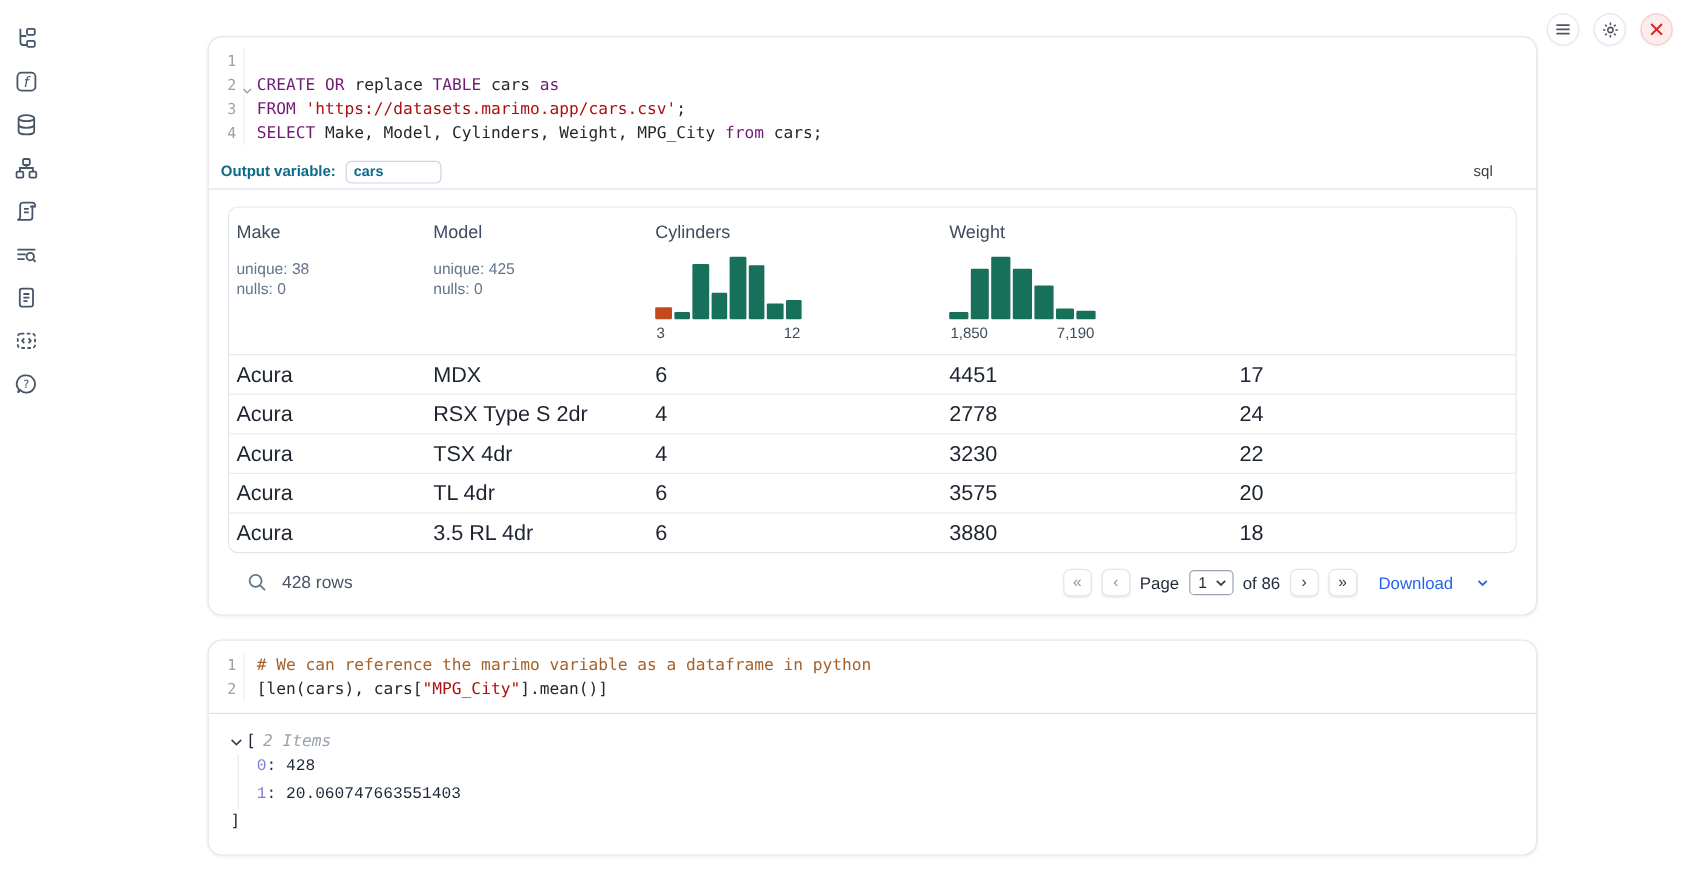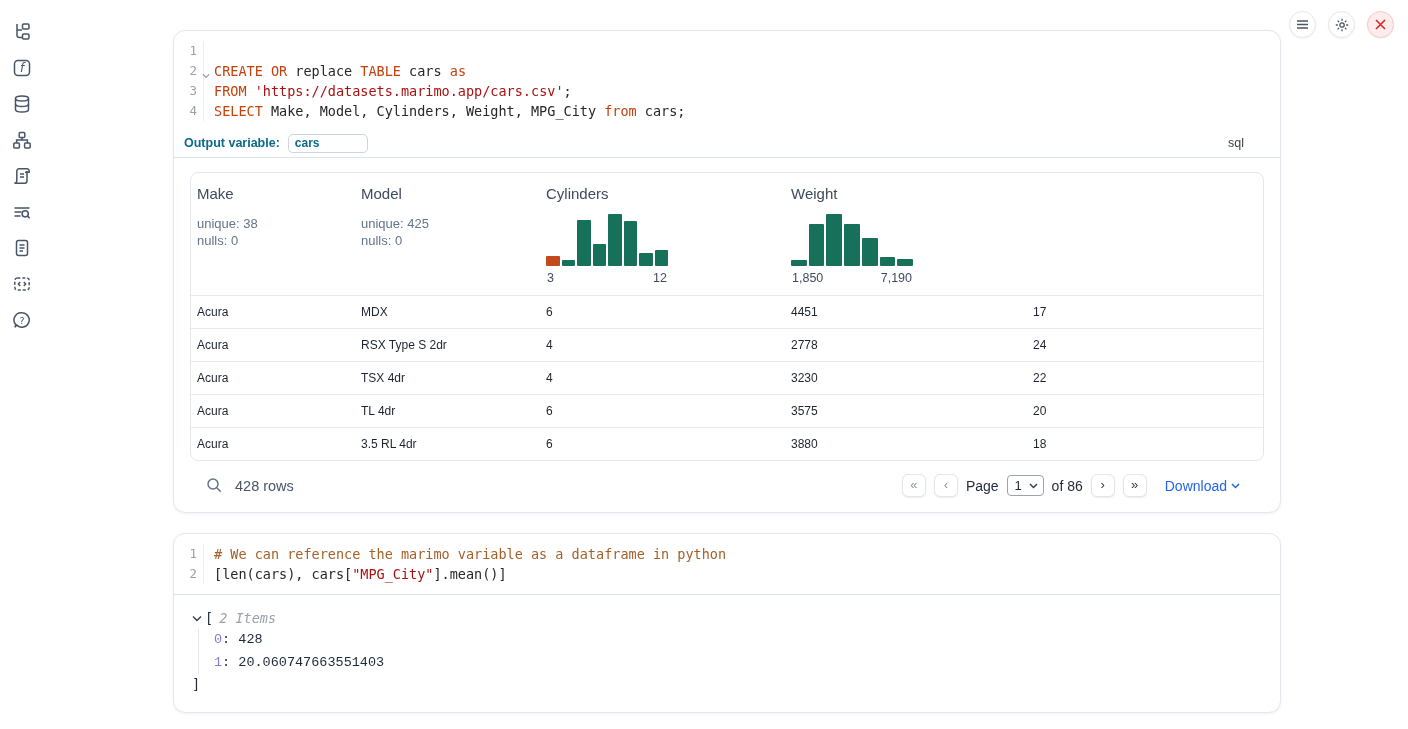--- a/index.html
+++ b/index.html
@@ -28,21 +28,21 @@
   .cell-2 { top:533px; }
 
   
   .code { padding:10px 0; font-family:"DejaVu Sans Mono", monospace; font-size:13.5px; }
   .cl { display:flex; line-height:20px; }
   .ln { width:30px; flex:0 0 30px; text-align:right; padding-right:6px; color:#9aa1ad;
     font-size:12.5px; position:relative; border-right:1px solid #eceef2; }
   .fold { position:absolute; right:-7px; top:4px; color:#9aa1ad; }
   .ct { padding-left:10px; white-space:pre; color:#26272b; }
   .tok-com { color:#a5612a; }
-  .tok-kw  { color:#c2410c; }
+  .tok-kw  { color:#701a75; }
   .tok-str { color:#aa1111; }
   .tok-pl  { color:#26272b; }
 
   
   .sql-footer { display:flex; align-items:center; height:27px;
     padding:0 36px 2px 10px; border-bottom:1px solid #dde3ed; }
   .ov-label { font-size:12.5px; font-weight:bold; color:#0c6a8a; }
   .ov-input { margin-left:8px; width:80px; height:19px; border:1px solid #cbd5e1;
     border-radius:5px; font-size:12px; font-weight:bold; color:#0c6a8a;
     padding:0 6px; outline:none; font-family:"Liberation Sans", sans-serif; }
@@ -53,35 +53,35 @@
   .tbl { border:1px solid #e2e7ee; border-radius:8px; overflow:hidden; }
   .tgrid { display:grid; grid-template-columns:164px 185px 245px 242px 238px; }
   .th { padding:12px 4px 10px 6px; cursor:pointer; }
   .th-title { font-size:15px; color:#3f4b5e; }
   .th-stats { margin-top:13px; font-size:13px; color:#64748b; line-height:17px; }
   .hist { margin-top:12px; width:122px; height:52px; display:flex; align-items:flex-end; gap:2px; }
   .hist .bar { flex:1 1 0; border-radius:1px; }
   .hist-axis { width:122px; display:flex; justify-content:space-between;
     font-size:12.5px; color:#3f4b5e; margin-top:5px; padding:0 1px; }
   .tr { border-top:1px solid #e8eaee; height:33px; align-items:center; cursor:pointer; }
-  .td { padding-left:6px; font-size:12px; color:#1d2430; }
+  .td { padding-left:6px; font-size:18px; color:#1d2430; }
 
   
   .tbl-footer { display:flex; align-items:center; padding:13px 24px 15px 16px;justify-content:space-between; }
   .rows-count { margin-left:12px; font-size:14.5px; color:#4a5568; }
   .pg { display:flex; align-items:center; gap:8px; margin-left:auto; }
   .pg-btn { width:24px; height:23px; background:#fff; border:1px solid #e2e6ec; border-radius:6px;
     box-shadow:0 1px 1.5px rgba(15,23,42,.08); display:flex; align-items:center; justify-content:center;
     font-size:13px; cursor:pointer; color:#323a46; padding-bottom:2px; }
   .pg-btn.dim { color:#8d96a3; }
   .pg-text { font-size:14px; color:#1f2937; }
   .pg-select { width:37px; height:21px; border:1px solid #9aa3b0; border-radius:4px;
     display:flex; align-items:center; justify-content:space-between; padding:0 5px 0 7px;
     font-size:13px; color:#1f2937; cursor:pointer; background:#fff; }
-  .download { margin-left:18px; display:flex; align-items:center; gap:4px;
+  .download { margin-left:18px; display:flex; align-items:center; gap:20px;
     color:#2563eb; font-size:14px; cursor:pointer; }
 
   
   .divider-top { border-top:1px solid #dde3ed; }
   .tree { padding:12px 16px 18px 18px; font-family:"DejaVu Sans Mono", monospace;
     font-size:13.5px; color:#1e2a3a; }
   .tree-head { display:flex; align-items:center; line-height:22px; }
   .tree-caret { color:#374151; margin-right:3px; cursor:pointer; display:flex; }
   .tree-items-label { color:#9aa2ae; font-style:italic; margin-left:6px; }
   .tree-items { margin-left:6px; border-left:1px solid #e4e7ec; padding-left:15px;font-family:Liberation Mono, monospace; }

